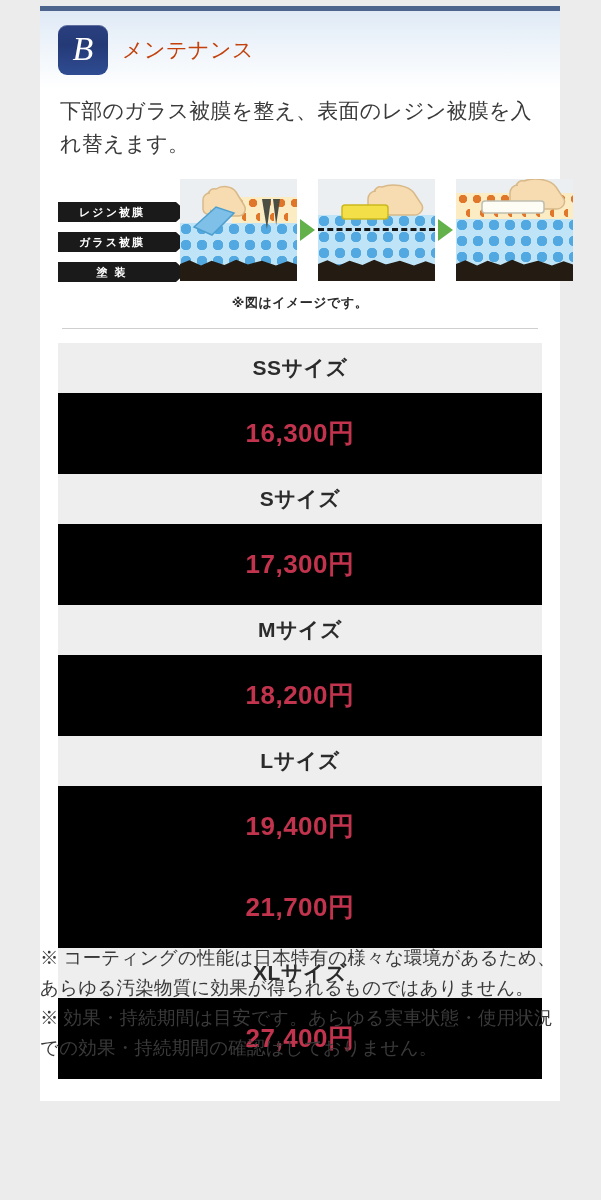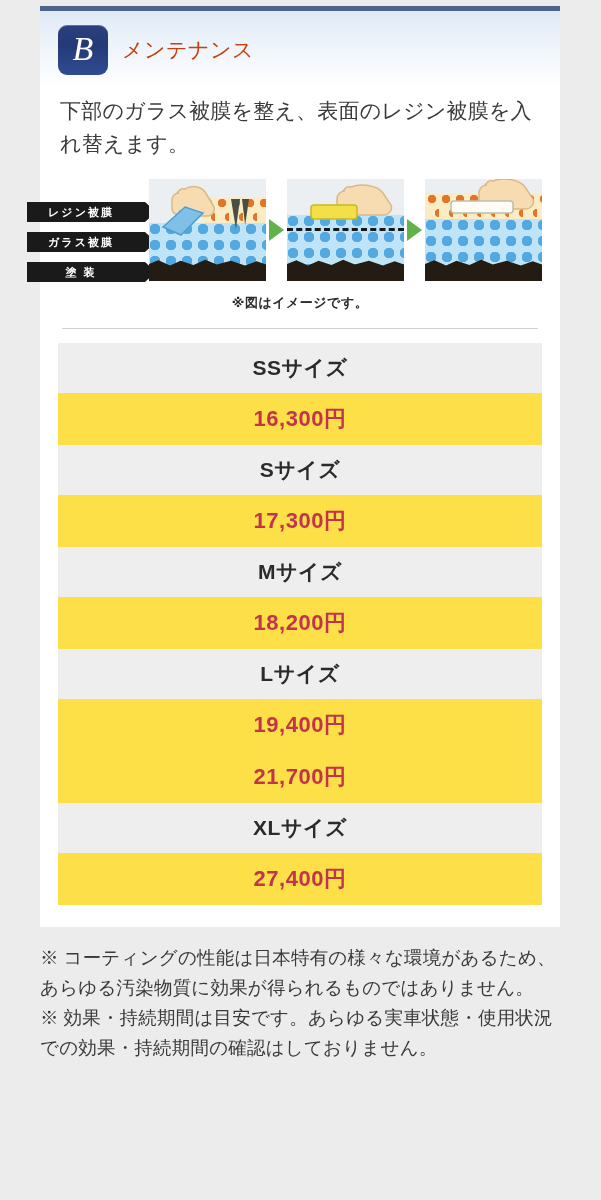--- a/index.html
+++ b/index.html
@@ -45,21 +45,21 @@
     line-height:1.1;
   }
 
   
   .lead{
     font-size:21px;line-height:1.55;color:#3a3a3a;
     margin:16px 2px 0 2px;letter-spacing:.2px;
   }
 
   
-  .diagram{margin:18px 0 0 0;display:flex;align-items:center;gap:4px;justify-content:flex-end;}
+  .diagram{margin:18px 0 0 0;display:flex;align-items:center;gap:4px;}
   .labels{width:118px;flex:0 0 118px;display:flex;flex-direction:column;gap:10px;padding-top:24px;}
   .lbl{
     position:relative;height:20px;background:#1a1a1a;
     display:flex;align-items:center;justify-content:center;
     padding-right:10px;box-sizing:border-box;
   }
   .lbl::after{
     content:"";position:absolute;right:-11px;top:0;
     border-top:10px solid transparent;border-bottom:10px solid transparent;
     border-left:11px solid #1a1a1a;
@@ -98,23 +98,23 @@
   .rule{height:1px;background:#cfcfcf;margin:16px 4px 14px 4px;}
 
   
   .prices{margin-top:1px;}
   .size-row{
     background:#eeeeee;text-align:center;
     font-size:21px;font-weight:700;color:#2b2b2b;
     padding:11px 0;letter-spacing:.5px;
   }
   .price-row{
-    background:#fde047;text-align:center;
-    font-size:22px;font-weight:700;color:#c2334d;
-    padding:11px 0;letter-spacing:.5px;
+    background:#000000;text-align:center;
+    font-size:26px;font-weight:700;color:#c2334d;
+    padding:23px 0;letter-spacing:.5px;
   }
 
   
   .notes{
     position:absolute;left:40px;right:30px;top:922px;
     font-family:"Liberation Serif","DejaVu Serif",serif;
     color:#3a3a3a;
   }
   .note-a{font-size:18.5px;line-height:1.62;letter-spacing:.2px;}
   .note-b{font-size:18.5px;line-height:1.62;letter-spacing:.2px;margin-top:22px;}

